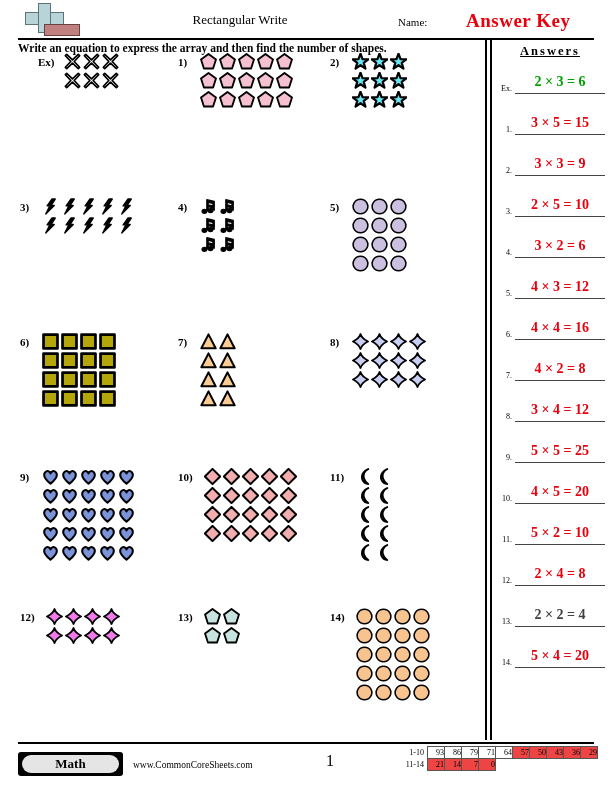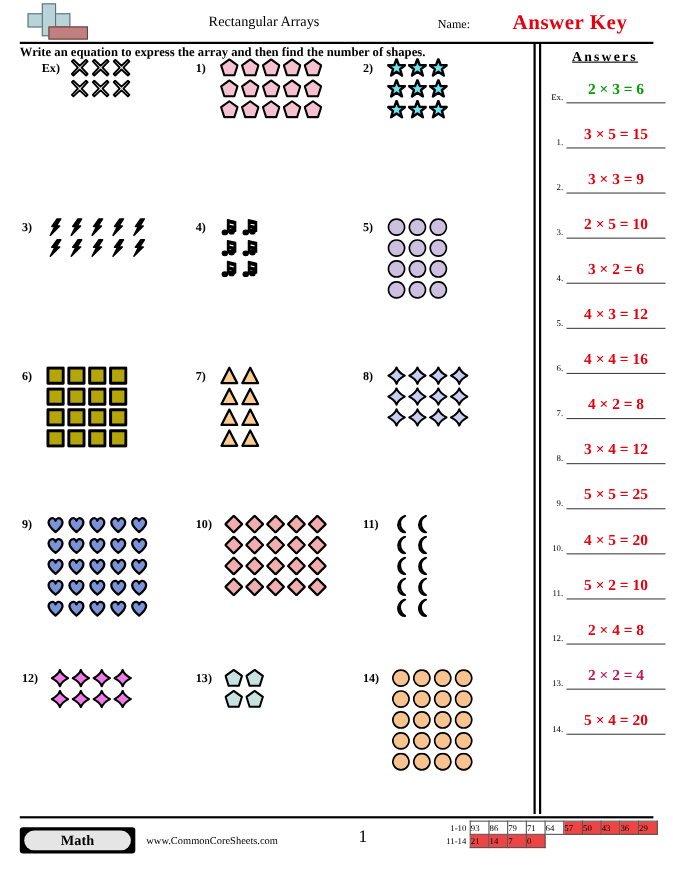--- a/index.html
+++ b/index.html
@@ -215,21 +215,21 @@
   #score-table {
     position: absolute;
     left: 398px; top: 746px;
     border-collapse: collapse;
     font-size: 8px;
   }
   #score-table td {
     border: 0.8px solid #555;
     width: 16px;
     height: 11px;
-    text-align: left;
+    text-align: right;
     padding: 0;
     line-height: 11px;
   }
   #score-table td.rowlabel {
     border: none;
     width: 26px;
     text-align: right;
     padding-right: 3px;
   }
   #score-table td.shaded { background: #ef4444; }
@@ -237,21 +237,21 @@
 </style>
 </head>
 <body>
 
 <div id="header">
   <div id="logo">
     <div class="plus-h"></div>
     <div class="plus-v"></div>
     <div class="bar"></div>
   </div>
-  <div id="title">Rectangular Arrays</div>
+  <div id="title">Rectangular Write</div>
   <div id="name-label">Name:</div>
   <div id="answer-key">Answer Key</div>
 </div>
 <div id="header-rule"></div>
 
 <div id="instructions">Write an equation to express the array and then find the number of shapes.</div>
 
 <div id="divider-a"></div>
 <div id="divider-b"></div>
 
@@ -304,21 +304,21 @@
     <div class="ans-row" style="top: 515px;">
       <div class="ans-num">11.</div>
       <div class="ans-line" style="color: rgb(232, 0, 13);">5 × 2 = 10</div>
     </div>
     <div class="ans-row" style="top: 556px;">
       <div class="ans-num">12.</div>
       <div class="ans-line" style="color: rgb(232, 0, 13);">2 × 4 = 8</div>
     </div>
     <div class="ans-row" style="top: 597px;">
       <div class="ans-num">13.</div>
-      <div class="ans-line" style="color: #be185d;">2 × 2 = 4</div>
+      <div class="ans-line" style="color: #404040;">2 × 2 = 4</div>
     </div>
     <div class="ans-row" style="top: 638px;">
       <div class="ans-num">14.</div>
       <div class="ans-line" style="color: rgb(232, 0, 13);">5 × 4 = 20</div>
     </div>
   </div>
 
 <div id="problems">
     <div class="problem" style="left: 38px; top: 0px;">
       <div class="prob-label">Ex)</div>

